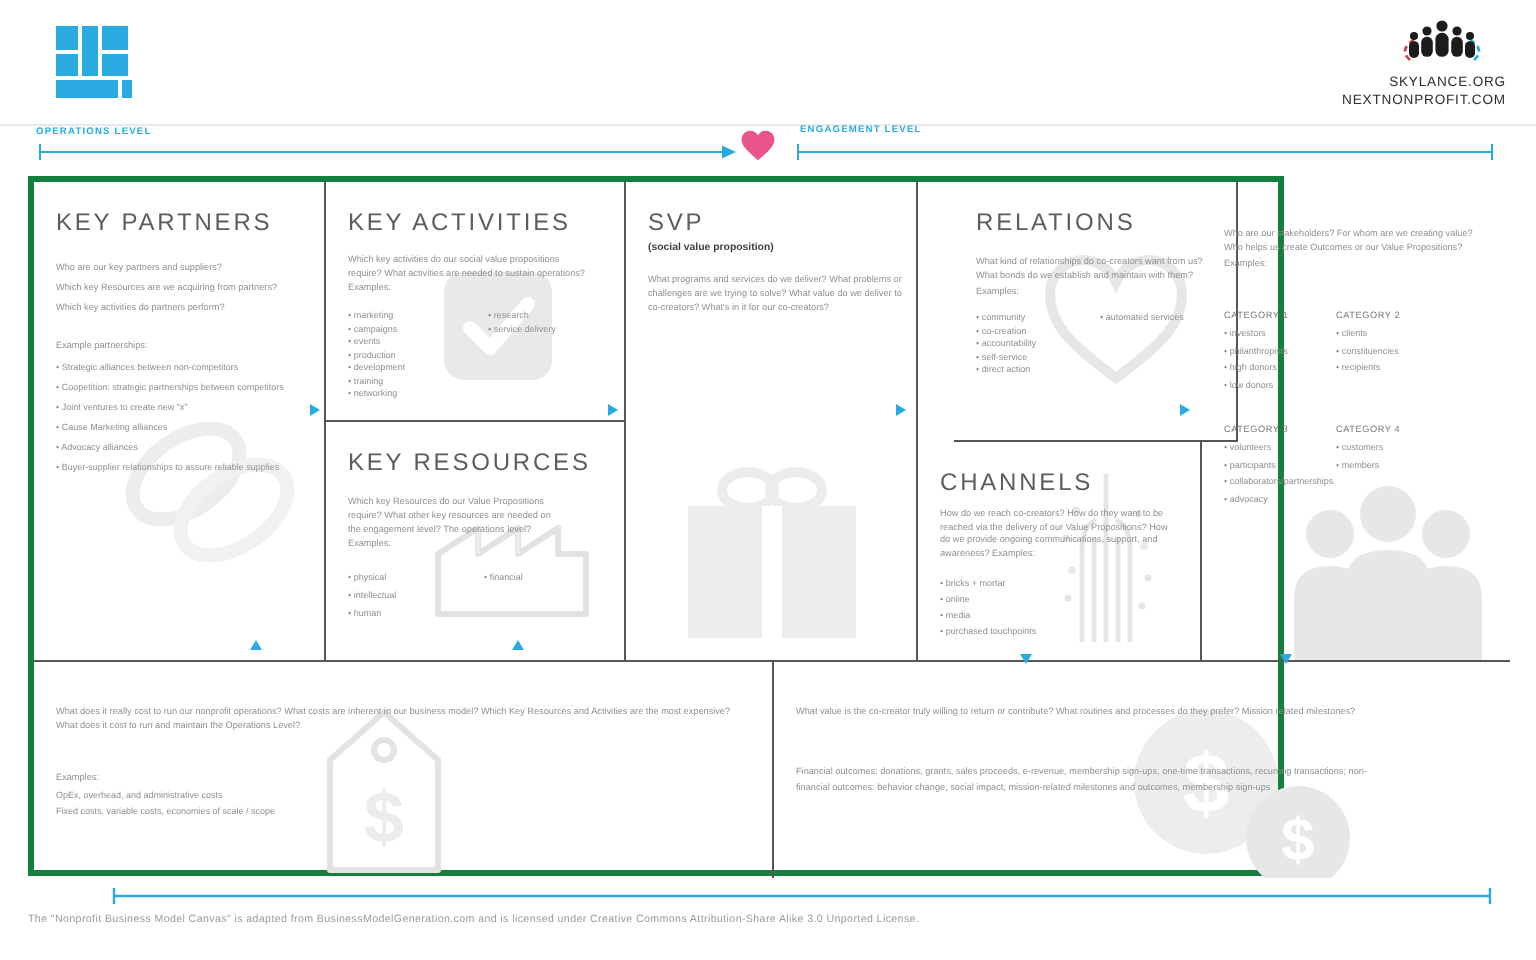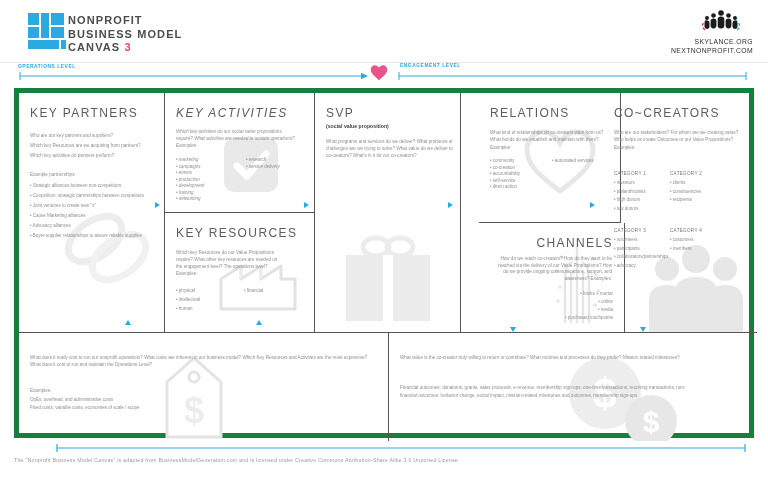--- a/index.html
+++ b/index.html
@@ -19,22 +19,22 @@
          letter-spacing:1.1px;color:#4c4c4c;font-weight:bold;}
   .title .ver{color:#e8457c;}
   .brand{position:absolute;right:15px;top:37px;text-align:right;font-size:6.8px;
          line-height:9px;letter-spacing:.4px;color:#2e2e2e;}
   .people-logo{position:absolute;right:24px;top:7px;}
 
   
   .scale-label{position:absolute;font-size:4.8px;letter-spacing:.6px;color:#29abe2;font-weight:bold;}
 
   
-  .canvas{position:absolute;left:14px;top:88px;width:740px;height:350px;
-          border:5px solid #15803d;box-sizing:border-box;}
+  .canvas{position:absolute;left:14px;top:88px;width:628px;height:350px;
+          border:3px solid #15803d;box-sizing:border-box;}
   .sec{position:absolute;box-sizing:border-box;padding:13px 11px 6px;overflow:hidden;}
   .sec h2{margin:0;font-size:12px;font-weight:normal;letter-spacing:1.4px;color:#5d5d5d;position:relative;z-index:1;}
   .br{border-right:1px solid #565656;}.bb{border-bottom:1px solid #565656;}.bt{border-top:1px solid #565656;}
   .bgicon{position:absolute;z-index:0;}
   .z1{position:relative;z-index:1;}
 
   .q{font-size:4.6px;line-height:10px;color:#8f8f8f;}
   .intro{font-size:4.6px;line-height:6.8px;color:#8f8f8f;margin-top:9px;position:relative;z-index:1;}
   .lbl{font-size:4.6px;color:#8f8f8f;position:relative;z-index:1;}
   .li{font-size:4.5px;line-height:7px;color:#8f8f8f;white-space:nowrap;}
@@ -63,25 +63,20 @@
 <div class="page">
 
   <div class="logo">
     <div class="t1"></div>
       <div class="t2"></div>
       <div class="t3"></div>
       <div class="t4"></div>
     <div class="t5"></div>
       <div class="t6"></div>
       <div class="t7"></div>
-  </div>
-  <div class="title">
-    <div>NONPROFIT</div>
-    <div>BUSINESS MODEL</div>
-    <div><span>CANVAS</span> <span class="ver">3</span></div>
   </div>
 
   <svg class="people-logo" width="46" height="30" viewBox="0 0 46 30">
     <path d="M7 23 Q1 18 9 13" stroke="#cc4444" stroke-width="1.4" fill="none" stroke-dasharray="3,2"></path>
     <path d="M39 23 Q45 18 37 13" stroke="#29abe2" stroke-width="1.4" fill="none" stroke-dasharray="3,2"></path>
     <g fill="#1c1c1c">
       <circle cx="23" cy="6" r="2.8"></circle>
         <rect x="19.7" y="9.4" width="6.6" height="12" rx="3.2"></rect>
       <circle cx="15.5" cy="8.5" r="2.3"></circle>
         <rect x="12.6" y="11.4" width="5.8" height="10" rx="2.8"></rect>
@@ -133,21 +128,21 @@
       <div class="z1" style="margin-top:4px;">
           <div class="li lp">Strategic alliances between non-competitors</div>
           <div class="li lp">Coopetition: strategic partnerships between competitors</div>
           <div class="li lp">Joint ventures to create new "x"</div>
           <div class="li lp">Cause Marketing alliances</div>
           <div class="li lp">Advocacy alliances</div>
           <div class="li lp">Buyer-supplier relationships to assure reliable supplies</div>
         </div>
     </section>
 
-    <section class="sec br bb" style="left:146px;top:0;width:150px;height:120px;font-style:italic;">
+    <section class="sec br bb" style="left:146px;top:0;width:150px;height:120px;">
       <svg class="bgicon" style="left:58px;top:44px;" width="56" height="56" viewBox="0 0 56 56">
         <rect x="1" y="1" width="54" height="54" rx="10" fill="#e9e9e9"></rect>
         <polyline points="14,29 24,39 43,17" fill="none" stroke="#fff" stroke-width="7" stroke-linecap="round" stroke-linejoin="round"></polyline>
       </svg>
       <h2>KEY ACTIVITIES</h2>
       <div class="intro" style="width:122px;">Which key activities do our social value propositions require? What activities are needed to sustain operations? Examples:</div>
       <div class="cols" style="margin-top:8px;">
         <div style="width:70px;">
             <div class="li lh65">marketing</div>
             <div class="li lh65">campaigns</div>
@@ -210,21 +205,21 @@
             <div class="li lh65">accountability</div>
             <div class="li lh65">self-service</div>
             <div class="li lh65">direct action</div>
           </div>
         <div>
             <div class="li lh65">automated services</div>
           </div>
       </div>
     </section>
 
-    <section class="sec br" style="left:464px;top:130px;width:142px;height:109px;text-align:right;">
+    <section class="sec br" style="left:442px;top:130px;width:142px;height:109px;">
       <svg class="bgicon" style="left:66px;top:12px;" width="56" height="92" viewBox="0 0 56 92">
         <g stroke="#e5e5e5" stroke-width="2.4" fill="none">
           <path d="M28 4 V88"></path>
           <path d="M16 88 V42 Q16 30 23 27"></path>
           <path d="M40 88 V42 Q40 30 33 27"></path>
           <path d="M22 88 V36"></path>
           <path d="M34 88 V36"></path>
         </g>
         <g fill="#e5e5e5">
           <circle cx="8" cy="36" r="1.8"></circle>
@@ -251,21 +246,20 @@
       <svg class="bgicon" style="left:34px;top:148px;" width="118" height="92" viewBox="0 0 118 92">
         <g fill="#e7e7e7">
           <circle cx="30" cy="28" r="12"></circle>
           <path d="M12 92 V60 Q12 44 30 44 Q48 44 48 60 V92 Z"></path>
           <circle cx="88" cy="28" r="12"></circle>
           <path d="M70 92 V60 Q70 44 88 44 Q106 44 106 60 V92 Z"></path>
           <circle cx="59" cy="18" r="14"></circle>
           <path d="M38 92 V52 Q38 36 59 36 Q80 36 80 52 V92 Z"></path>
         </g>
       </svg>
-      <h2>CO~CREATORS</h2>
       <div class="intro" style="width:132px;line-height:7px;">Who are our stakeholders? For whom are we creating value? Who helps us create Outcomes or our Value Propositions?</div>
       <div class="lbl" style="margin-top:2px;">Examples:</div>
       <div class="cc-grid">
         <div>
           <div class="cat-lbl">CATEGORY 1</div>
           <div>
               <div class="li lh85">investors</div>
               <div class="li lh85">philanthropists</div>
               <div class="li lh85">high donors</div>
               <div class="li lh85">low donors</div>

